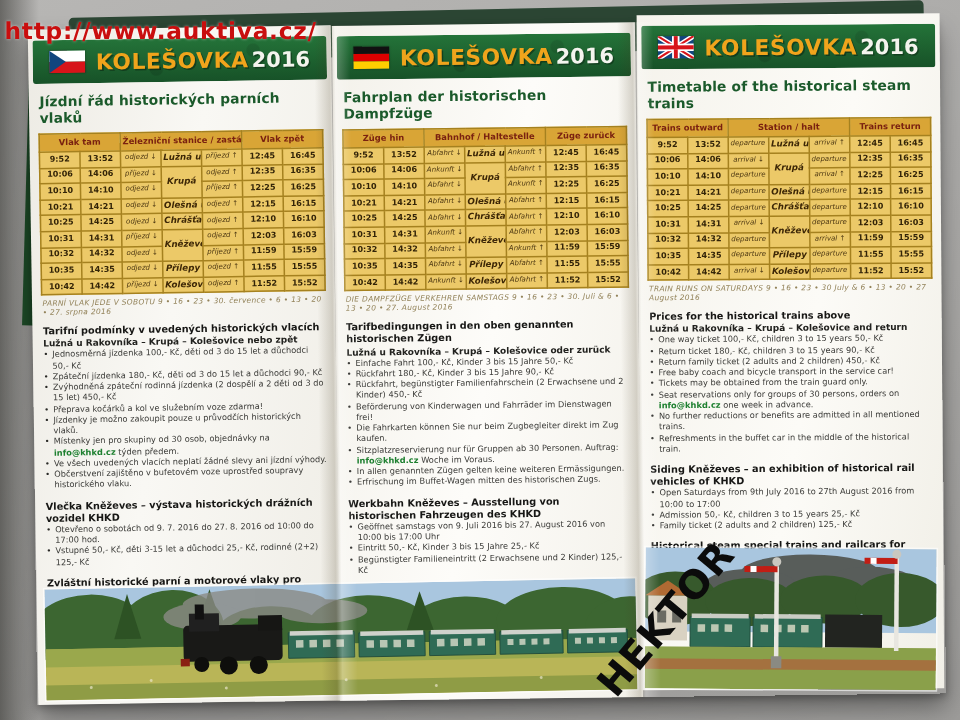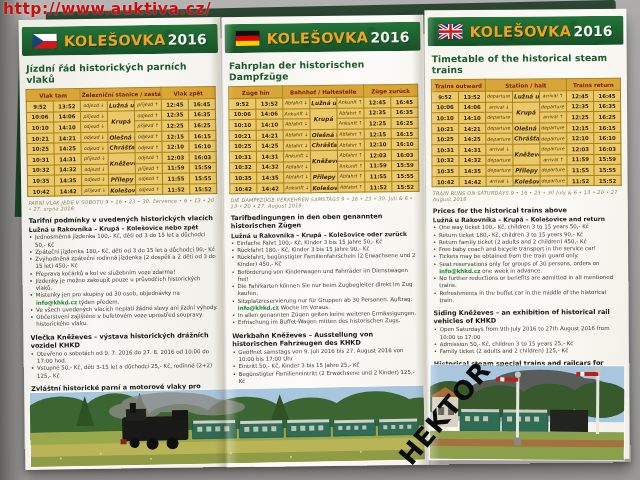--- a/index.html
+++ b/index.html
@@ -11,21 +11,21 @@
   .scene{position:absolute;inset:0;}
   
   .left-shade{position:absolute;left:0;top:0;width:26px;height:480px;
     background:linear-gradient(90deg,rgba(40,40,36,.55),rgba(40,40,36,0));}
   
   .top-edge{position:absolute;left:46px;top:6px;width:570px;height:30px;
     background:#2c4634;transform:rotate(-1.2deg);border-radius:3px;}
   .left-edge{position:absolute;left:17px;top:52px;width:13px;height:165px;
     background:#1d4a27;transform:rotate(1.6deg);}
   
-  .url-mark{position:absolute;left:3px;top:0;z-index:40;
+  .url-mark{position:absolute;left:3px;top:12px;z-index:40;
     font-size:15.5px;font-weight:700;letter-spacing:.5px;color:#c90e0e;
     text-shadow:0 0 2px rgba(255,255,255,.55);}
   
   .brochure{position:absolute;left:22px;top:16px;width:606px;height:450px;
     transform:rotate(-0.7deg);display:flex;z-index:2;
     box-shadow:0 9px 16px rgba(0,0,0,.38),0 2px 5px rgba(0,0,0,.25);}
   .panel{width:202px;height:100%;position:relative;padding:0;box-sizing:border-box;}
   .panel.p0{background:linear-gradient(100deg,#edebe4 0%,#f9f8f4 45%,#efede6 100%);transform:rotate(-.2deg);}
   .panel.p1{background:linear-gradient(100deg,#f3f1ea 0%,#fdfcf9 50%,#f3f1ea 100%);}
   .panel.p2{background:linear-gradient(100deg,#f5f3ec 0%,#fcfbf7 55%,#f1efe7 100%);transform:rotate(.3deg) translateY(-4px);}

